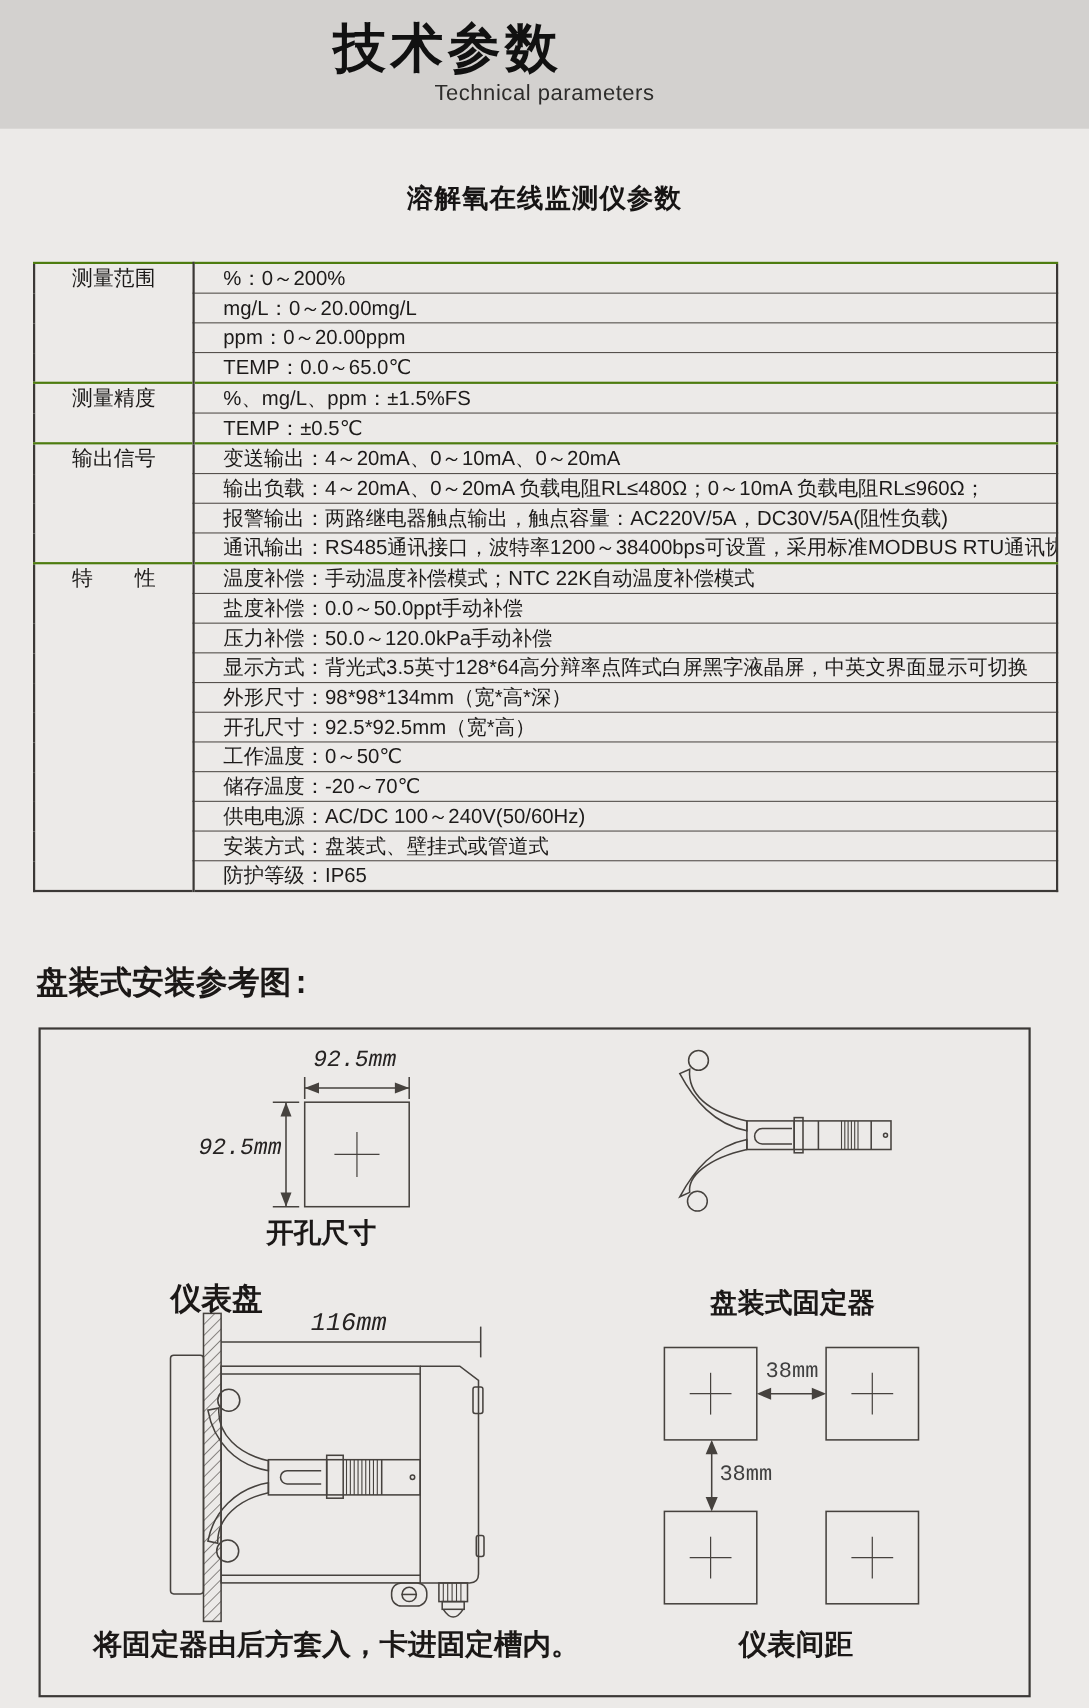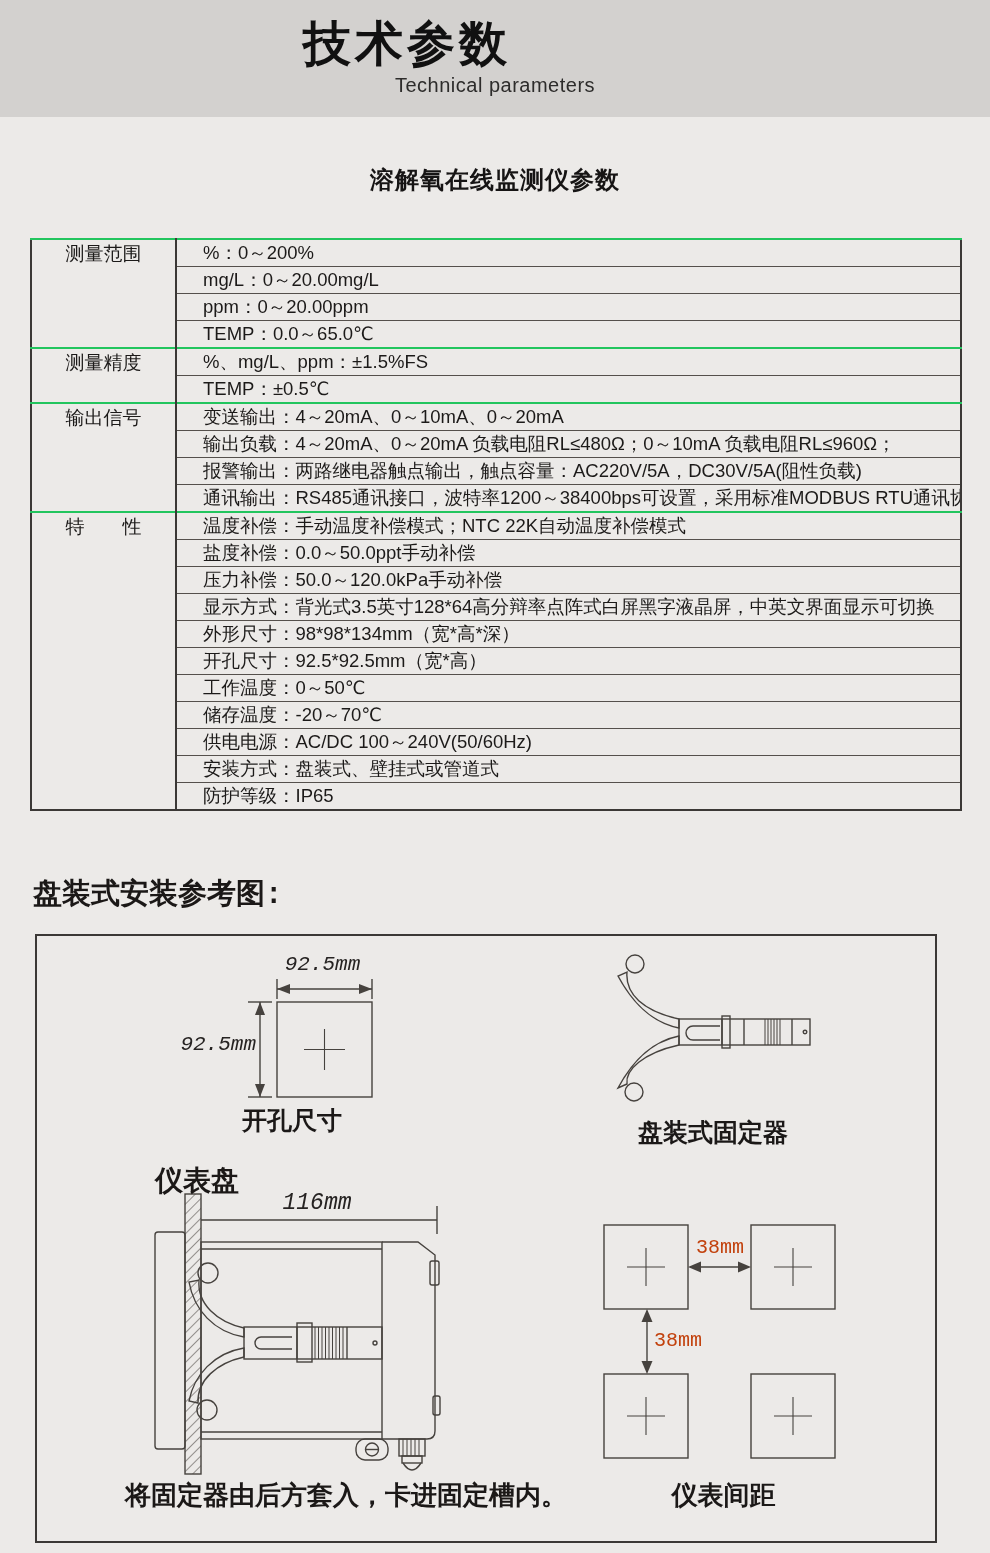--- a/index.html
+++ b/index.html
@@ -22,30 +22,30 @@
   
   .spec-wrap{left:30px;top:238px;width:932px;}
   table.spec{border-collapse:collapse;table-layout:fixed;width:932px;
       border:2px solid #3b3836;}
   table.spec td{box-sizing:border-box;font-size:18.5px;line-height:26px;
       height:26.28px;padding:0;color:#1c1a19;font-weight:500;}
   table.spec td.cat{width:145px;text-align:center;vertical-align:top;
       border-right:2px solid #3b3836;padding-top:1px;font-size:19px;}
   table.spec td.val{padding-left:26px;padding-right:6px;white-space:nowrap;
       overflow:hidden;}
-  table.spec tr.group-start td{border-top:2px solid #22c55e;margin-top:12px;}
+  table.spec tr.group-start td{border-top:2px solid #4d7c0f;margin-top:12px;}
   table.spec tr:not(.group-start) td.val{border-top:1px solid #55504c;}
   
   .diagram-heading{left:33px;top:874px;font-size:29px;font-weight:bold;color:#1b1817;font-family:Liberation Mono, monospace;}
   .diagram-box{left:35px;top:934px;width:902px;height:609px;box-sizing:border-box;
       border:2px solid #3b3836;}
   .dim-label{font-family:"Liberation Mono","DejaVu Sans Mono",monospace;
       font-size:21px;color:#262322;white-space:nowrap;font-style:italic;}
   .dim-small{font-family:"Liberation Mono","DejaVu Sans Mono",monospace;
-      font-size:20px;color:#c2410c;white-space:nowrap;}
+      font-size:20px;color:#404040;white-space:nowrap;}
   .cap{font-size:25px;font-weight:bold;color:#1b1817;white-space:nowrap;}
   .cap-lg{font-size:26px;font-weight:bold;color:#1b1817;white-space:nowrap;}
   .lbl{font-size:28px;font-weight:bold;color:#1b1817;white-space:nowrap;}
   svg{display:block;}
 </style>
 </head>
 <body>
 
 <div class="abs header-band"></div>
 <div class="abs h1">技术参数</div>
@@ -252,21 +252,21 @@
         <polygon points="610,438 604.5,425 615.5,425" fill="#46423e" stroke="none"></polygon>
       </g>
     </g>
   </svg>
 </div>
 
 <div class="abs dim-label" style="left:275px;top:953px;width:95px;text-align:center;">92.5mm</div>
 <div class="abs dim-label" style="left:178px;top:1033px;width:78px;text-align:right;">92.5mm</div>
 <div class="abs cap" style="left:242px;top:1104px;width:125px;">开孔尺寸</div>
 
-<div class="abs cap" style="left:638px;top:1116px;width:165px;">盘装式固定器</div>
+<div class="abs cap" style="left:638px;top:1168px;width:165px;text-align:center;">盘装式固定器</div>
 
 <div class="abs lbl" style="left:155px;top:1162px;">仪表盘</div>
 <div class="abs dim-label" style="left:247px;top:1190px;width:140px;text-align:center;font-size:23px;">116mm</div>
-<div class="abs cap-lg" style="left:85px;top:1478px;width:412px;text-align:right;margin-left:40px;">将固定器由后方套入，卡进固定槽内。</div>
+<div class="abs cap-lg" style="left:85px;top:1478px;width:412px;text-align:right;">将固定器由后方套入，卡进固定槽内。</div>
 
 <div class="abs dim-small" style="left:694px;top:1236px;width:52px;text-align:center;">38mm</div>
 <div class="abs dim-small" style="left:654px;top:1329px;">38mm</div>
 <div class="abs cap-lg" style="left:661px;top:1478px;width:125px;text-align:center;">仪表间距</div>
 
 </body></html>

